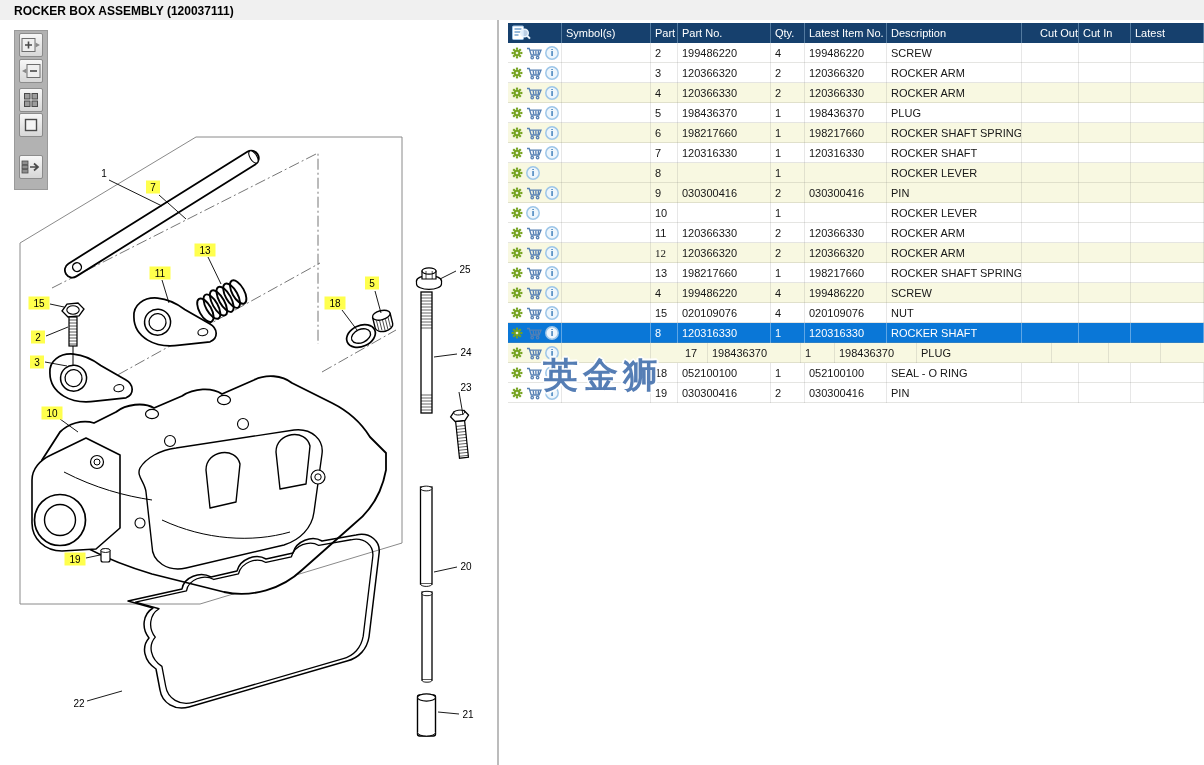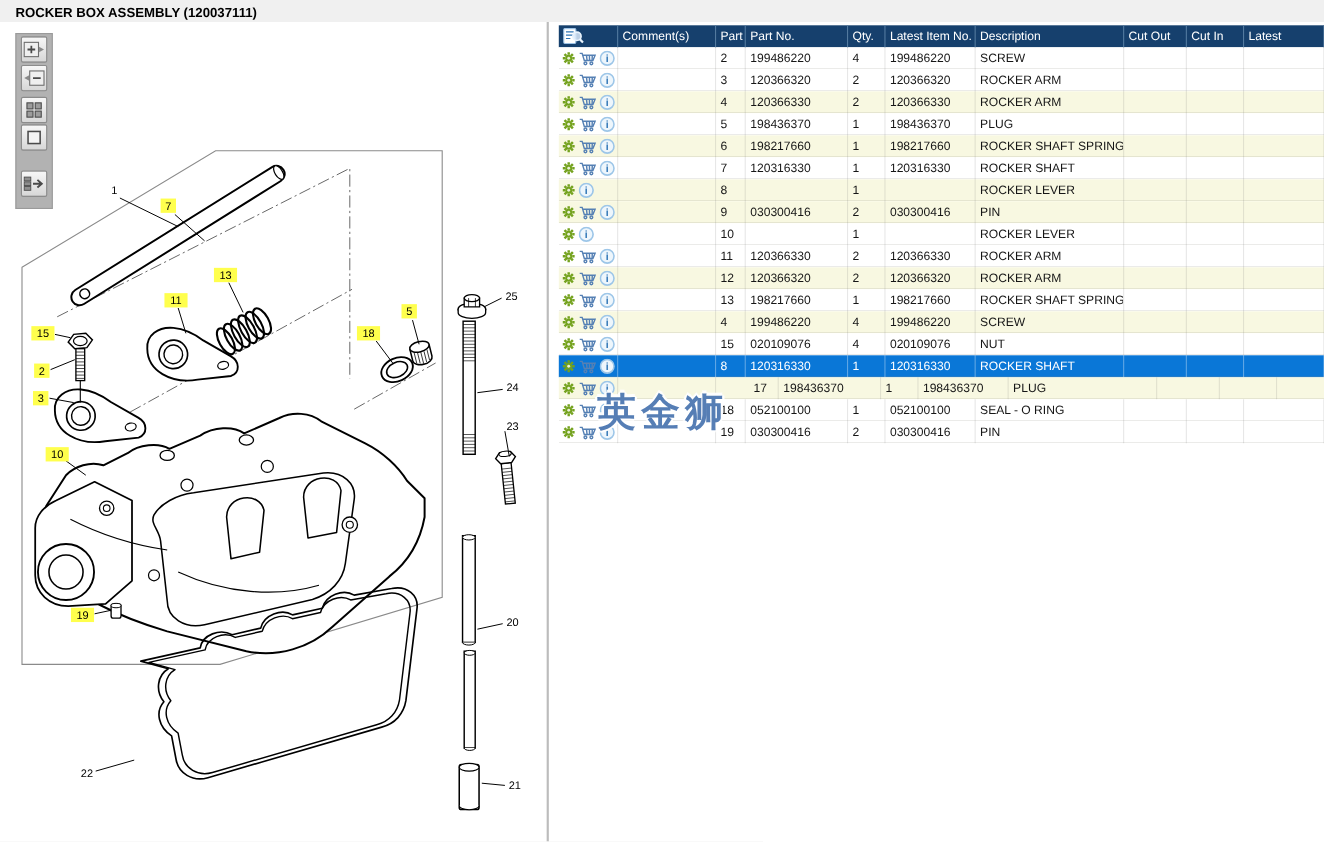--- a/index.html
+++ b/index.html
@@ -266,27 +266,27 @@
   <div class="ptable">
       <div class="trow header">
         <div class="cell iconcell" style="width: 54px;">
           <svg width="20" height="16">
             <rect x="1.5" y="1" width="11" height="13.5" rx="1" fill="#fff" stroke="#9cc2e5"></rect>
             <path d="M3.5,4 h7 M3.5,7 h7 M3.5,10 h4" stroke="#2e74b5" stroke-width="1.1"></path>
             <circle cx="13.5" cy="8" r="3.8" fill="#dbeafa" fill-opacity="0.85" stroke="#eaf4fd" stroke-width="1.4"></circle>
             <line x1="16.2" y1="10.8" x2="19" y2="13.6" stroke="#eaf4fd" stroke-width="2"></line>
           </svg>
         </div>
-        <div class="cell" style="width: 89px;">Comment(s)</div>
+        <div class="cell" style="width: 89px;">Symbol(s)</div>
         <div class="cell" style="width: 27px;">Part</div>
         <div class="cell" style="width: 93px;">Part No.</div>
         <div class="cell" style="width: 34px;">Qty.</div>
         <div class="cell" style="width: 82px;">Latest Item No.</div>
         <div class="cell" style="width: 135px;">Description</div>
-        <div class="cell" style="width: 57px;">Cut Out</div>
+        <div class="cell" style="width: 57px; text-align: right;">Cut Out</div>
         <div class="cell" style="width: 52px;">Cut In</div>
         <div class="cell" style="width: 73px;">Latest</div>
       </div>
       <div class="trow body white">
         <div class="cell iconcell" style="width: 54px;">
           <svg width="12" height="12">
             <g fill="#74a21e">
               <circle cx="6" cy="6" r="3.2"></circle>
             </g>
             <g stroke="#74a21e" stroke-width="2.2">
@@ -720,21 +720,21 @@
               <line x1="9.8" y1="4.6" x2="10" y2="8.6"></line>
               <line x1="12.4" y1="4.6" x2="12.3" y2="8.6"></line>
             </g>
           </svg>
           <svg width="14" height="14">
             <circle cx="7" cy="7" r="6.2" fill="#eef6fc" stroke="#9dc6e8" stroke-width="1.5"></circle>
             <text x="7" y="10.3" font-size="9.5" font-weight="bold" font-family="Liberation Serif, serif" fill="#2e74b5" text-anchor="middle">i</text>
           </svg>
         </div>
         <div class="cell" style="width: 89px;"></div>
-        <div class="cell" style="width: 27px;">12</div>
+        <div class="cell" style="width: 27px; font-family: Liberation Serif, serif;">12</div>
         <div class="cell" style="width: 93px;">120366320</div>
         <div class="cell" style="width: 34px;">2</div>
         <div class="cell" style="width: 82px;">120366320</div>
         <div class="cell" style="width: 135px;">ROCKER ARM</div>
         <div class="cell" style="width: 57px;"></div>
         <div class="cell" style="width: 52px;"></div>
         <div class="cell" style="width: 73px;"></div>
       </div>
       <div class="trow body white">
         <div class="cell iconcell" style="width: 54px;">

